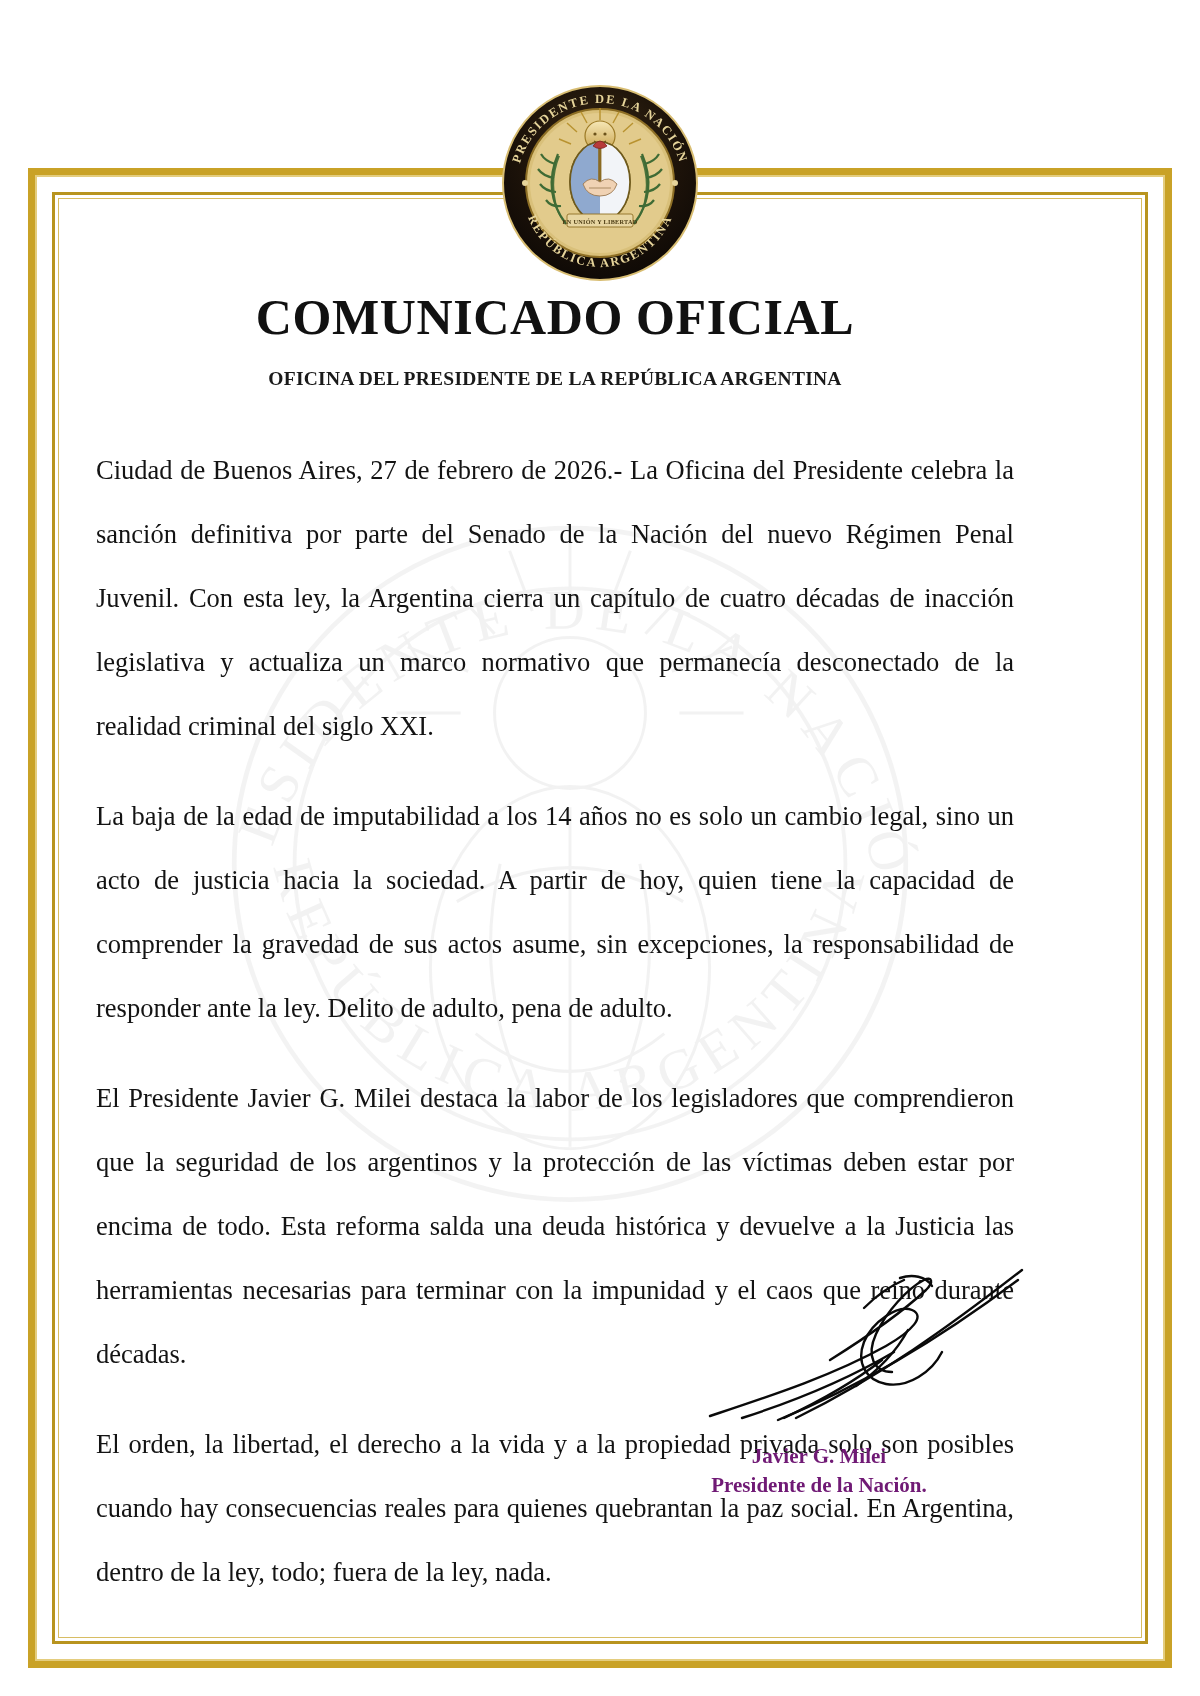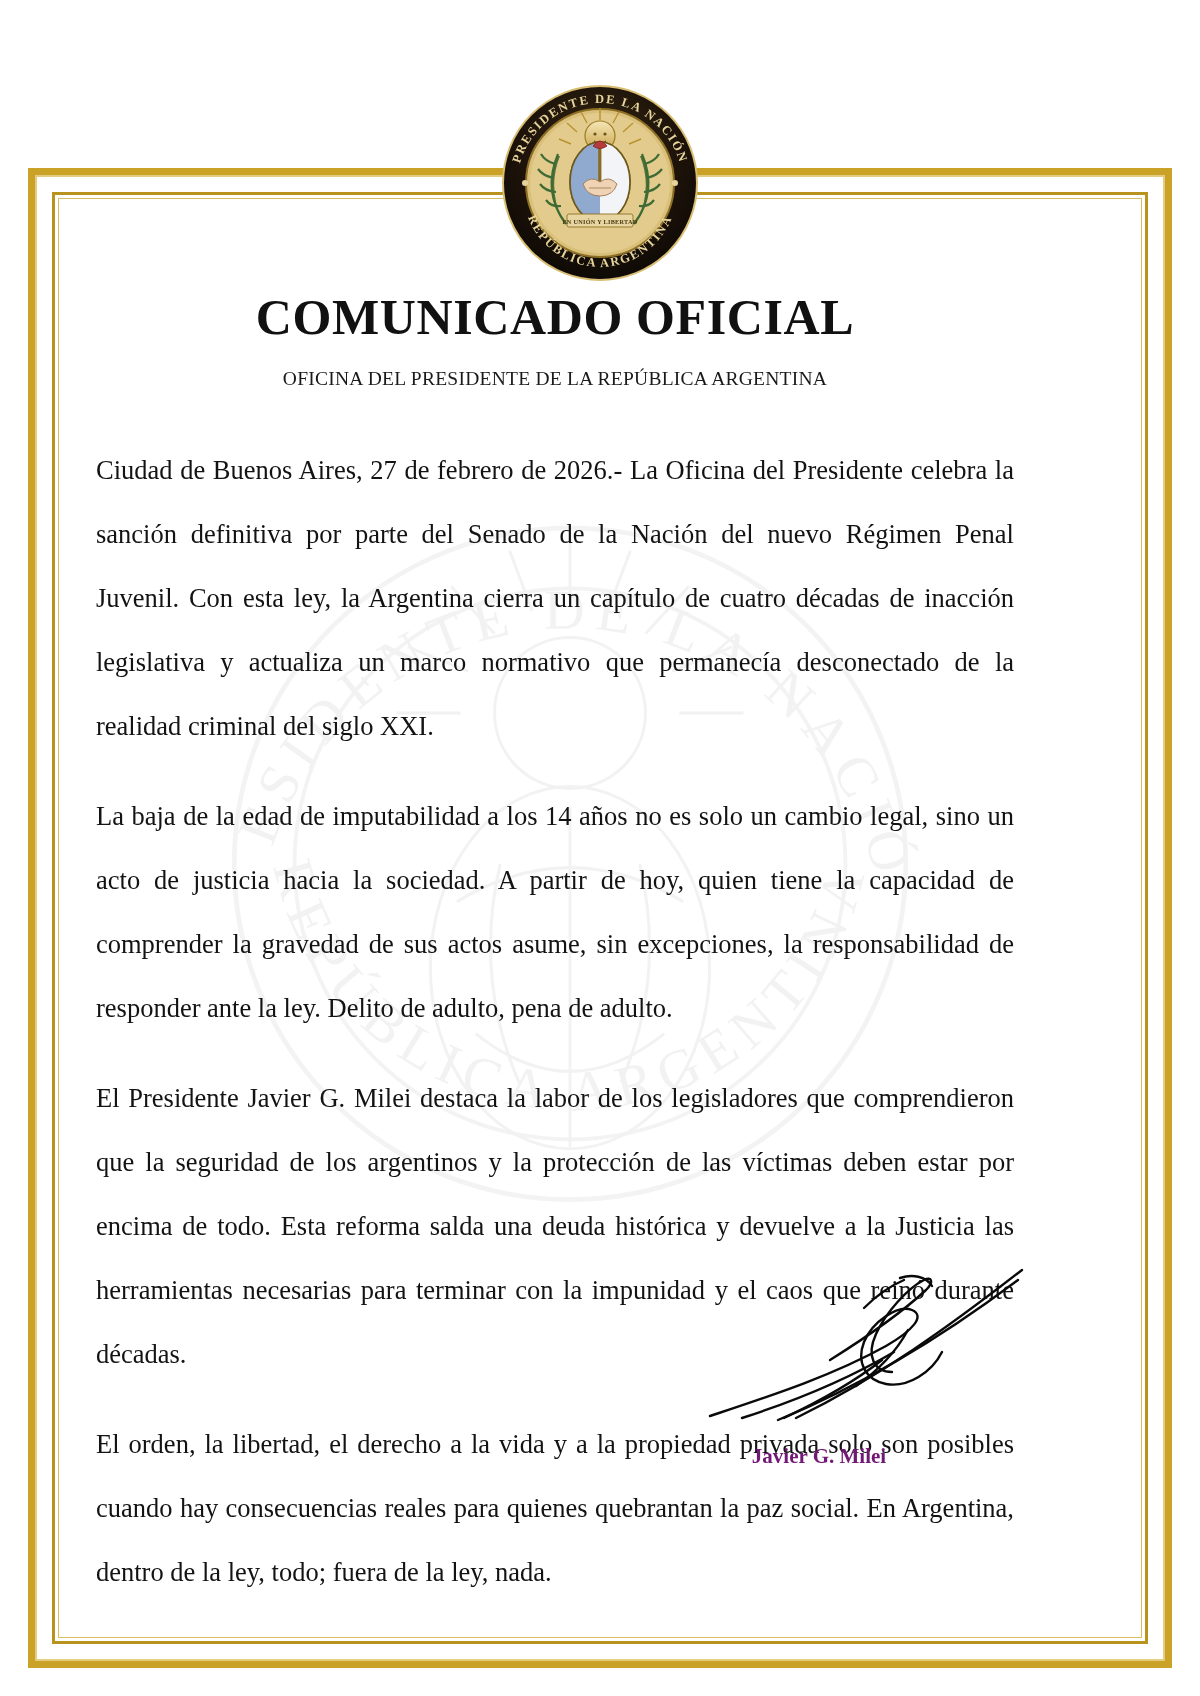--- a/index.html
+++ b/index.html
@@ -89,21 +89,21 @@
     font-size: 50px;
     font-weight: bold;
     letter-spacing: 0.6px;
     color: #111111;
     margin: 0 0 22px 0;
     font-family: "Liberation Serif", "DejaVu Serif", serif;
   }
   .doc-subtitle {
     text-align: center;
     font-size: 19.5px;
-    font-weight: normal;
+    font-weight: bold;
     letter-spacing: 0.25px;
     color: #1a1a1a;
     margin: 0 0 48px 0;
     font-family: "Liberation Serif", "DejaVu Serif", serif;
   }
   .body-para {
     text-align: justify;
     text-align-last: left;
     font-size: 26.5px;
     line-height: 64px;
@@ -286,15 +286,16 @@
         <path d="M 60,148 C 120,128 182,108 236,78 C 262,63 276,48 262,42 C 248,36 222,54 214,74 C 206,95 216,112 236,116 C 258,120 282,104 292,84"></path>
         <path d="M 92,150 C 148,132 200,110 244,84"></path>
         <path d="M 180,92 C 212,72 248,48 276,22 C 284,14 282,8 274,12 C 258,20 236,44 226,66 C 216,88 224,104 242,104"></path>
         <path d="M 134,150 C 168,134 204,114 232,92"></path>
         <path d="M 206,118 C 226,104 246,84 258,62"></path>
         <path d="M 214,40 C 226,28 240,18 254,12"></path>
         <path d="M 250,10 C 262,6 276,8 282,18"></path>
       </g>
     </svg>
     <div class="sig-name">Javier G. Milei</div>
+    <div class="sig-role">Presidente de la Nación.</div>
   </div>
 
 </div>
 
 </body></html>

